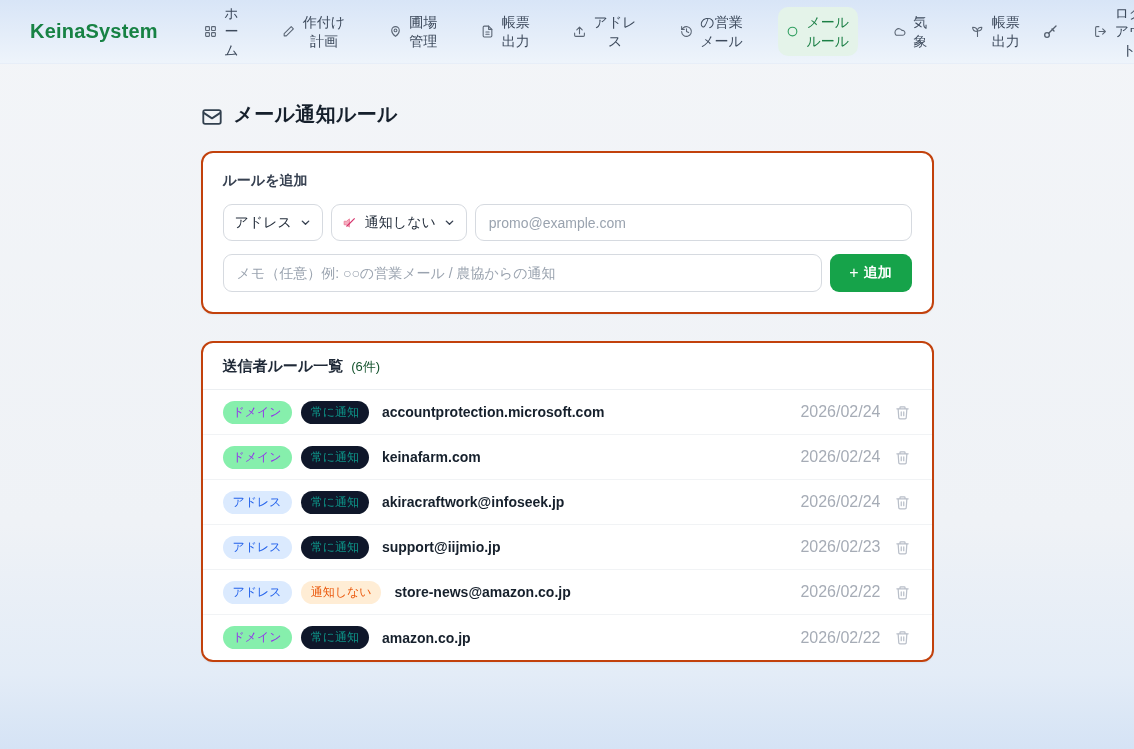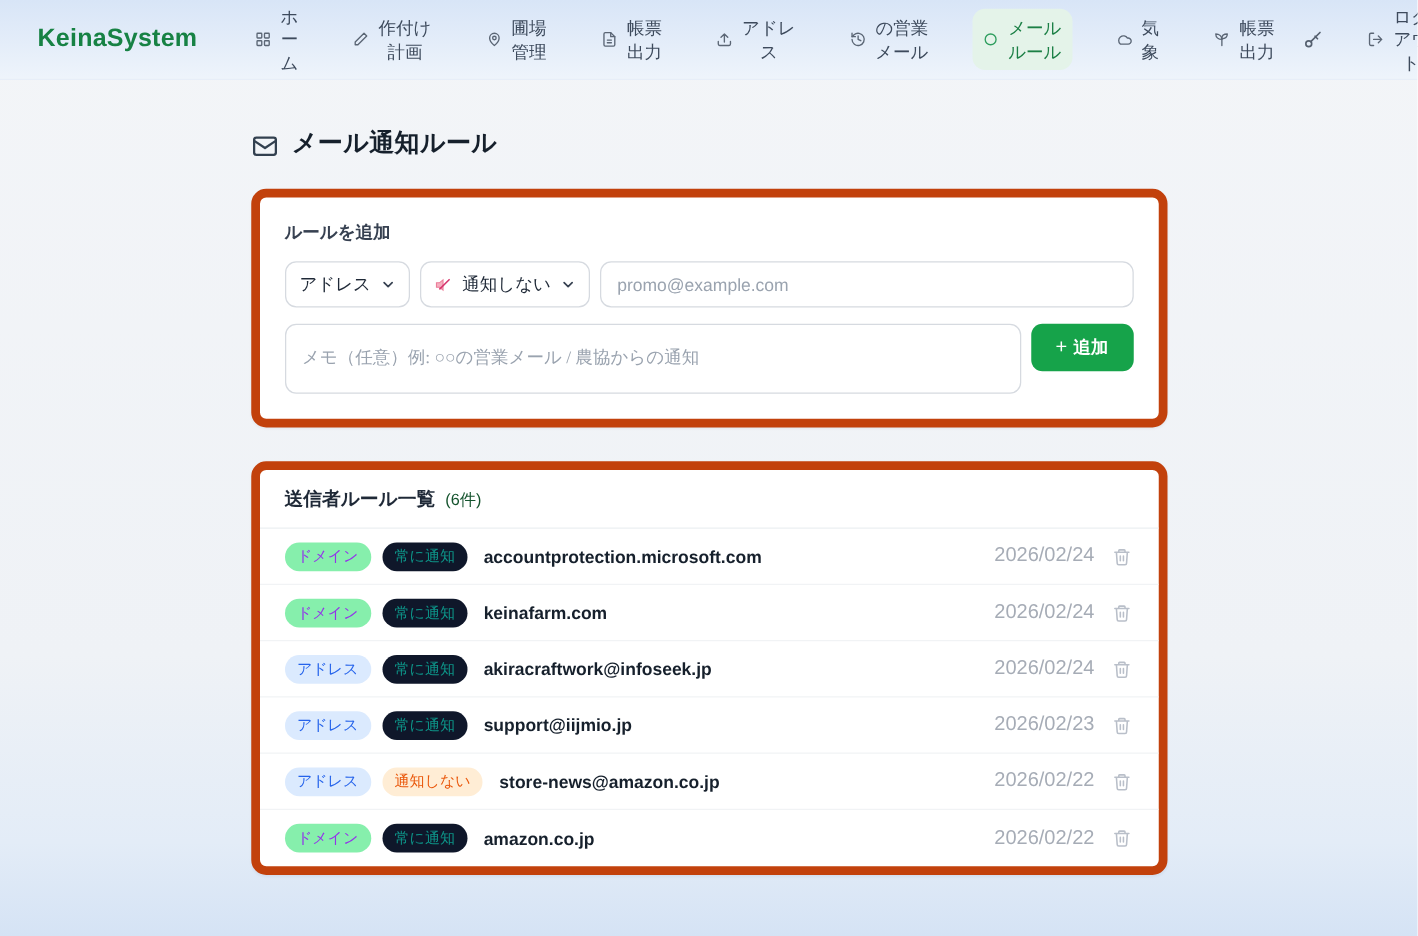--- a/index.html
+++ b/index.html
@@ -34,41 +34,41 @@
   .nav-item.active svg { stroke:#2f9e5f; }
   .icon-btn { display:flex; align-items:center; padding:6px; cursor:pointer; }
   .icon-btn svg { width:16px; height:16px; stroke:#55606f; }
   .right-group { display:flex; align-items:center; gap:22px; margin-left:8px; }
   
   .container { width:733px; margin:0 auto; }
   .page-title { display:flex; align-items:flex-end; gap:11px; margin-top:37px; }
   .page-title svg { width:22px; height:22px; stroke:#32404f; }
   .page-title h1 { font-size:20px; font-weight:700; color:#16202c; letter-spacing:.3px; }
   .card {
-    background:#ffffff; border:7px solid #c2410c; border-radius:12px;
+    background:#ffffff; border:2px solid #c2410c; border-radius:12px;
     box-shadow:0 1px 2px rgba(24,39,75,.05);
   }
   .card-add { margin-top:23px; padding:19px 20px 20px; }
   .card-add-title { font-size:14px; font-weight:700; color:#374151; margin-bottom:14px; }
   .form-row { display:flex; gap:8px; }
   .form-row + .form-row { margin-top:13px; }
   .select {
     height:37px; display:flex; align-items:center; gap:8px;
     border:1px solid #d6dae0; border-radius:9px; background:#fff;
     padding:0 11px; font-size:14px; color:#1f2937; cursor:pointer; flex:0 0 auto;
   }
   .select .chev { width:11px; height:11px; stroke:#374151; }
   .select .mute { width:14px; height:14px; }
   .text-input {
     flex:1; height:37px; border:1px solid #d6dae0; border-radius:9px;
     padding:0 13px; font-size:14px; color:#1f2937; background:#fff; outline:none;
     font-family:"Liberation Sans","DejaVu Sans",sans-serif;
   }
   .text-input::placeholder { color:#9aa3af; }
-  .memo-input { height:56px;font-family:Liberation Serif, serif; }
+  .memo-input { height:38px; }
   .add-btn {
     flex:0 0 auto; width:82px; height:38px; border:none; border-radius:9px;
     background:#16a34a; color:#fff; font-size:14px; font-weight:700; cursor:pointer;
     display:flex; align-items:center; justify-content:center; gap:5px;
     font-family:"Liberation Sans","DejaVu Sans",sans-serif;
   }
   .add-btn .plus { font-size:16px; font-weight:400; line-height:1; }
   
   .card-list { margin-top:27px; overflow:hidden; }
   .list-header {

